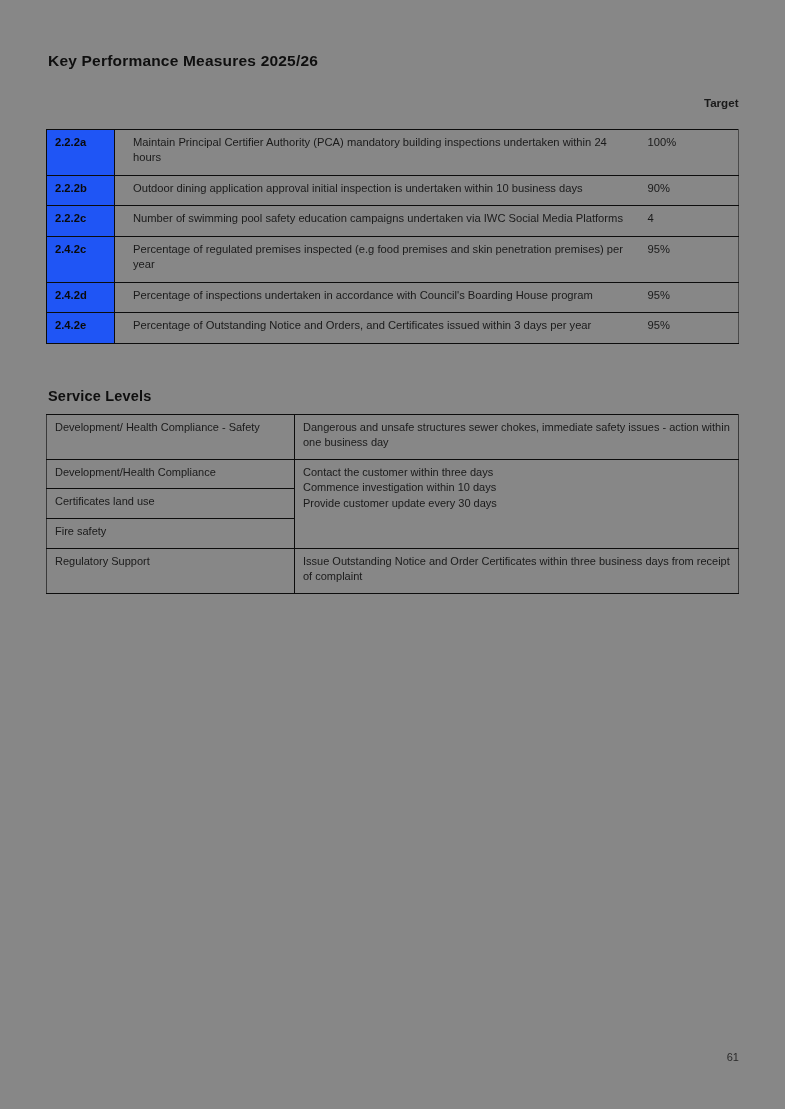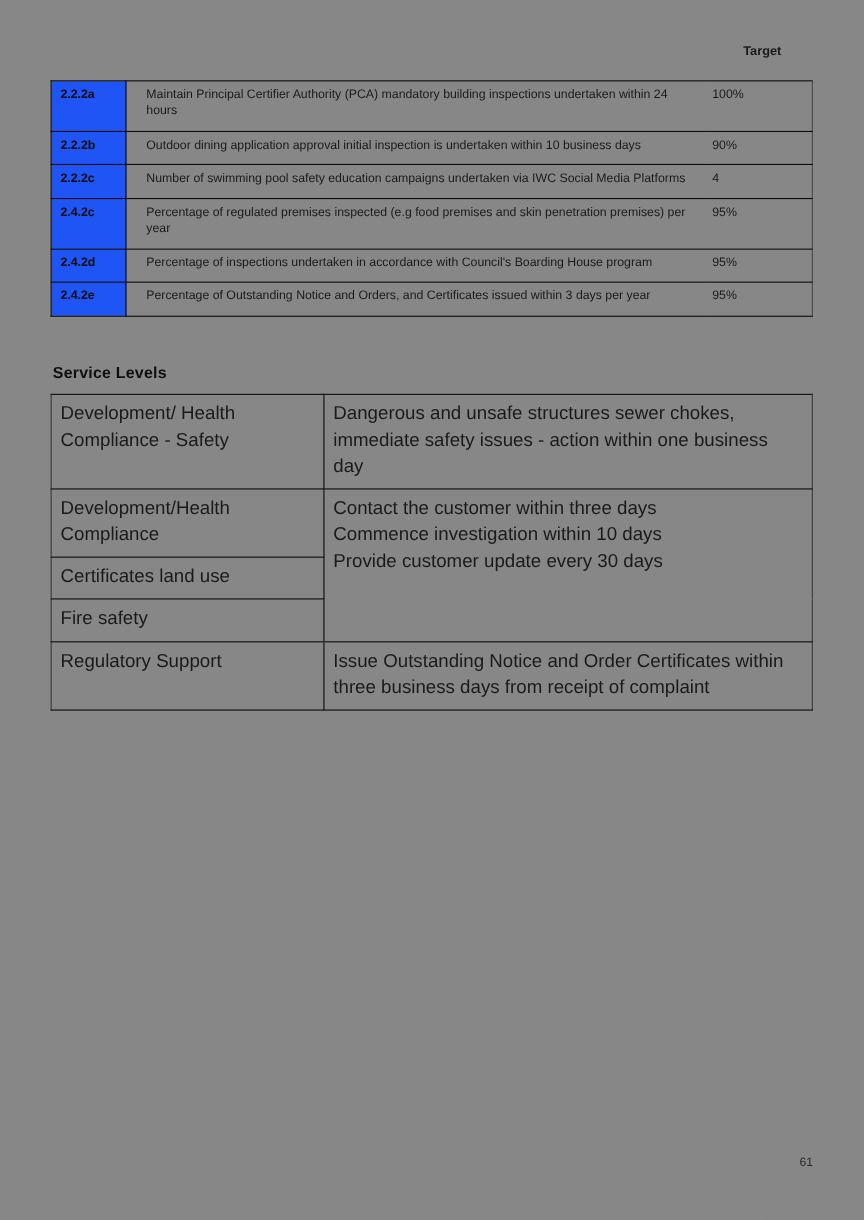--- a/index.html
+++ b/index.html
@@ -42,21 +42,21 @@
     width: 692px;
     table-layout: fixed;
     font-size: 11.2px;
   }
   table.kpi col.c-code { width: 68px; }
   table.kpi col.c-desc { width: 527px; }
   table.kpi col.c-target { width: 97px; }
 
   table.kpi thead th {
     font-weight: bold;
-    text-align: center;
+    text-align: right;
     padding: 0 0 20px 0;
     font-size: 11.6px;
     border: none;
     vertical-align: bottom;
   }
   table.kpi thead th.h-target { padding-left: 6px; }
 
   table.kpi tbody td {
     border-top: 1.6px solid #0c0c0c;
     border-bottom: 1.6px solid #0c0c0c;
@@ -85,21 +85,21 @@
   }
   table.kpi tbody tr:first-child td {
     border-top: 1.6px solid #0c0c0c;
   }
 
   
   table.svc {
     border-collapse: collapse;
     width: 692px;
     table-layout: fixed;
-    font-size: 17px;
+    font-size: 11px;
   }
   table.svc col.c-left { width: 248px; }
   table.svc col.c-right { width: 444px; }
   table.svc td {
     vertical-align: top;
     padding: 5px 8px 8px 8px;
     line-height: 1.42;
     border-top: 1.5px solid #0c0c0c;
     border-bottom: 1.5px solid #0c0c0c;
   }
@@ -129,20 +129,21 @@
     bottom: 46px;
     font-size: 11px;
     color: #2a2a2a;
   }
 </style>
 </head>
 <body>
 
 <div class="page">
 
+  <h1 class="section-title">Key Performance Measures 2025/26</h1>
 
   <table class="kpi">
     <colgroup>
       <col class="c-code">
       <col class="c-desc">
       <col class="c-target">
     </colgroup>
     <thead>
       <tr>
         <th class="h-code"></th>

